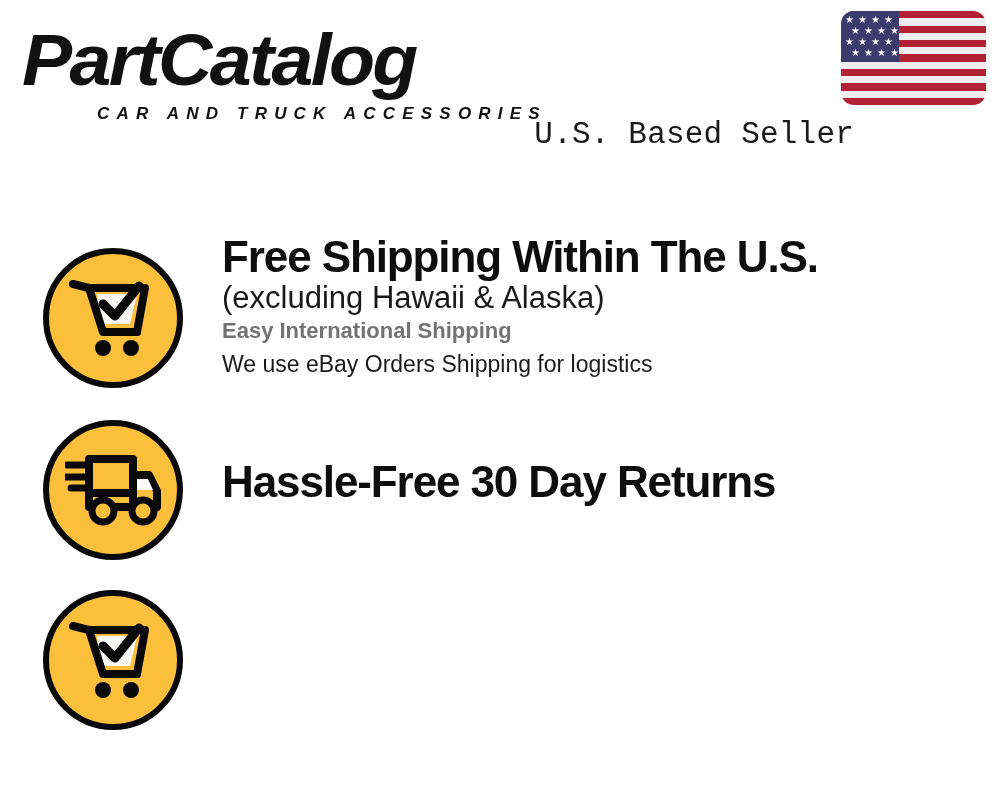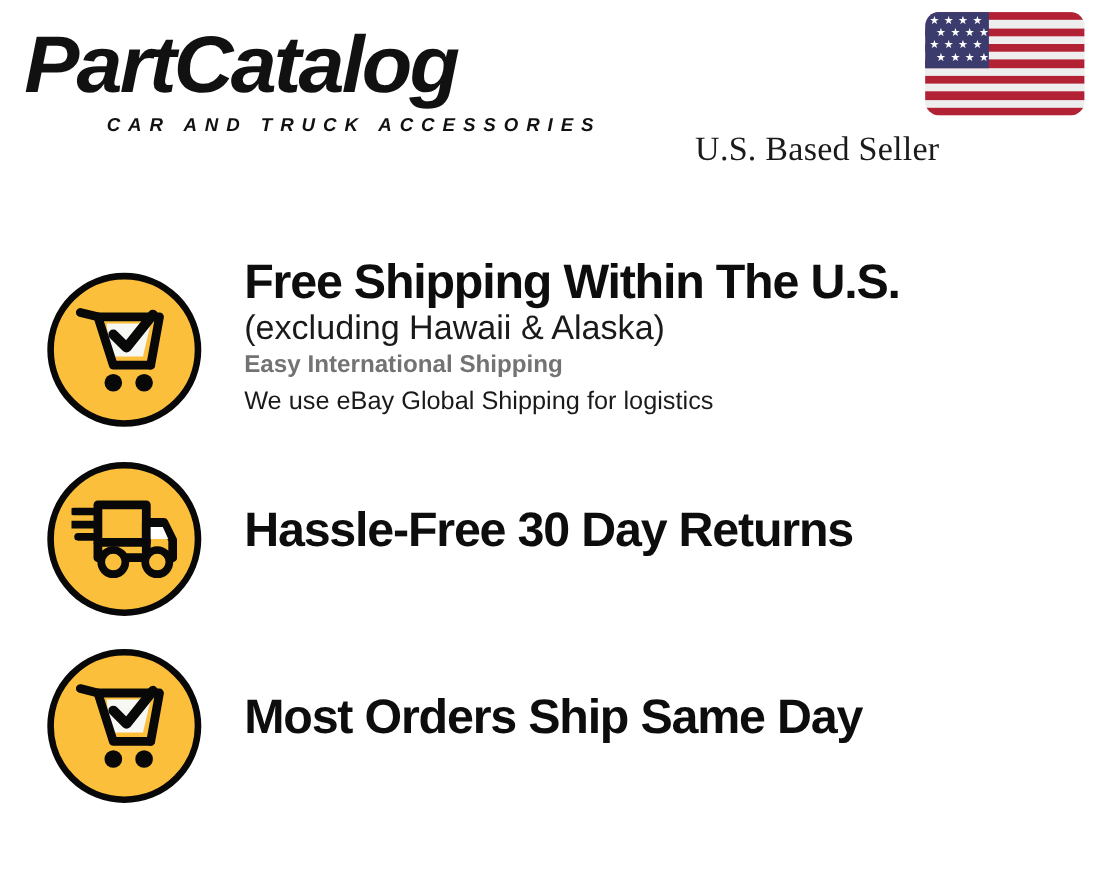--- a/index.html
+++ b/index.html
@@ -89,21 +89,21 @@
     position: absolute;
     color: #ffffff;
     font-size: 10px;
     line-height: 10px;
   }
 
   #seller-badge-label {
     position: absolute;
     right: 14px;
     top: 117px;
-    font-family: Liberation Serif, serif;
+    font-family: Liberation Mono, monospace;
     font-weight: normal;
     font-size: 31px;
     color: #1a1a1a;
     white-space: nowrap;
     letter-spacing: 0.2px;
   }
 
   
   #features-list {
     position: absolute;
@@ -234,21 +234,21 @@
         <path d="M22 12 L78 12 L70 56" fill="none" stroke="#080808" stroke-width="8" stroke-linecap="round" stroke-linejoin="round"></path>
         <path d="M36 28 L48 40 L72 10" fill="none" stroke="#080808" stroke-width="9" stroke-linecap="round" stroke-linejoin="round"></path>
         <circle cx="36" cy="72" r="8" fill="#080808"></circle>
         <circle cx="64" cy="72" r="8" fill="#080808"></circle>
       </svg>
     </div>
     <div class="feature-text">
       <div class="feature-heading">Free Shipping Within The U.S.</div>
       <div class="feature-note">(excluding Hawaii &amp; Alaska)</div>
       <div class="feature-sub-strong">Easy International Shipping</div>
-      <div class="feature-sub">We use eBay Global Shipping for logistics</div>
+      <div class="feature-sub">We use eBay Orders Shipping for logistics</div>
     </div>
   </div>
 
   <div class="feature-row" id="feature-row-1">
     <div class="feature-badge">
       <svg width="96" height="74" viewBox="0 0 96 74" aria-hidden="true">
         <rect x="24" y="6" width="44" height="34" fill="none" stroke="#080808" stroke-width="8" stroke-linejoin="round"></rect>
         <path d="M68 22 L84 22 L92 38 L92 54 L68 54 Z" fill="none" stroke="#080808" stroke-width="8" stroke-linejoin="round"></path>
         <polygon points="72,26 83,26 88,37 72,37" fill="#ffffff"></polygon>
         <path d="M24 40 L24 54 L92 54" fill="none" stroke="#080808" stroke-width="8" stroke-linejoin="round"></path>
@@ -268,18 +268,15 @@
     <div class="feature-badge">
       <svg width="92" height="84" viewBox="0 0 92 84" aria-hidden="true">
         <polygon points="30,18 70,18 63,48 33,48" fill="#f7f7f4"></polygon>
         <path d="M6 8 L22 12 L36 56 L70 56" fill="none" stroke="#080808" stroke-width="8" stroke-linecap="round" stroke-linejoin="round"></path>
         <path d="M22 12 L78 12 L70 56" fill="none" stroke="#080808" stroke-width="8" stroke-linecap="round" stroke-linejoin="round"></path>
         <path d="M36 28 L48 40 L72 10" fill="none" stroke="#080808" stroke-width="9" stroke-linecap="round" stroke-linejoin="round"></path>
         <circle cx="36" cy="72" r="8" fill="#080808"></circle>
         <circle cx="64" cy="72" r="8" fill="#080808"></circle>
       </svg>
     </div>
-    <div class="feature-text">
-      <div class="feature-heading">Most Orders Ship Same Day</div>
-    </div>
   </div>
 
 </div>
 
 </body></html>

